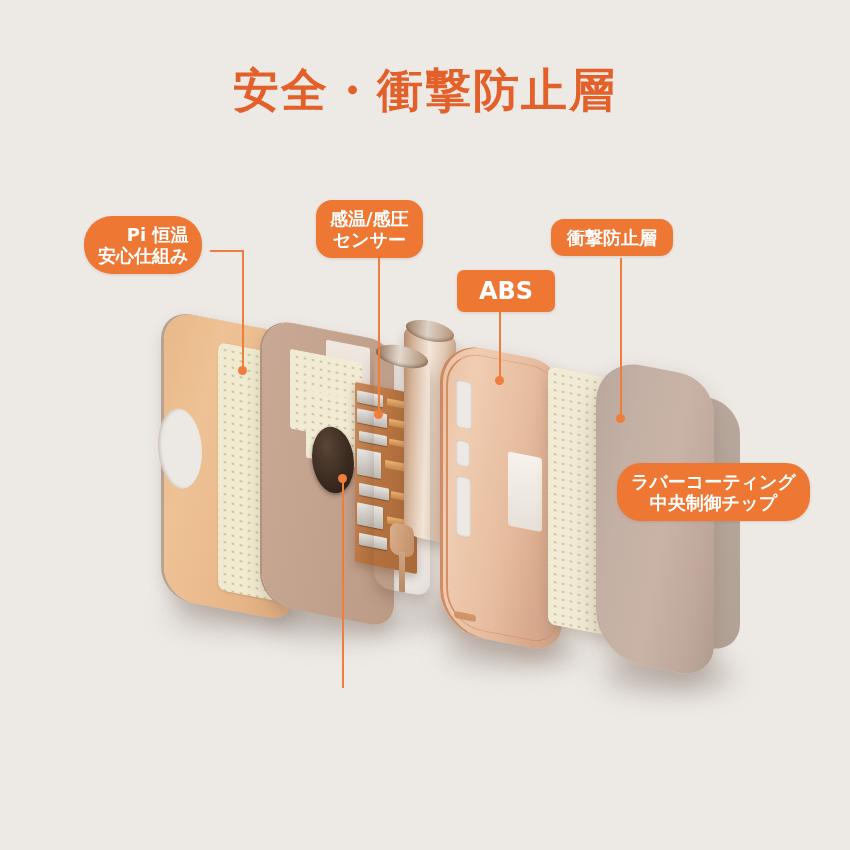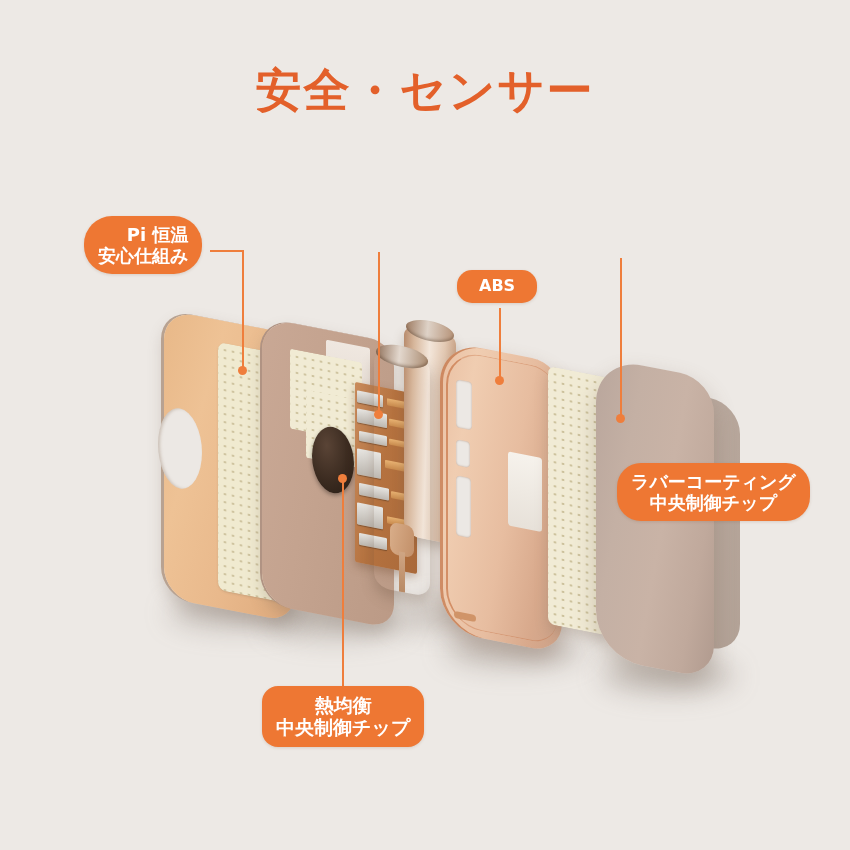--- a/index.html
+++ b/index.html
@@ -33,21 +33,21 @@
     padding:8px 14px;
     box-sizing:border-box;
     box-shadow:0 1px 3px rgba(120,80,50,.18);
     white-space:nowrap;
     z-index:40;
   }
   .label .ln{display:block;}
 
   #lbl-heating{left:84px;top:216px;font-size:18px;border-radius:28px;text-align:right;}
   #lbl-sensor {left:316px;top:200px;font-size:18px;border-radius:16px;}
-  #lbl-abs    {left:457px;top:270px;font-size:16px;border-radius:15px;padding:7px 22px;}
+  #lbl-abs    {left:457px;top:270px;font-size:24px;border-radius:7px;padding:7px 22px;}
   #lbl-shock  {left:551px;top:219px;font-size:18px;border-radius:13px;padding:8px 16px;}
   #lbl-rubber {left:617px;top:463px;font-size:18px;border-radius:24px;}
   #lbl-chip   {left:262px;top:686px;font-size:19px;border-radius:16px;}
 
   
   .lead{position:absolute;background:#ef7e3c;z-index:30;}
   .lead.v{width:2px;}
   .lead.h{height:2px;}
   .dot{position:absolute;width:9px;height:9px;border-radius:50%;background:#ef7e3c;z-index:31;}
 
@@ -236,21 +236,21 @@
     background:linear-gradient(100deg,#b3a094,#a89588);
     z-index:15;
     opacity:.85;
   }
 </style>
 </head>
 <body>
 
 <div id="stage">
 
-  <div class="title">安全・センサー</div>
+  <div class="title">安全・衝撃防止層</div>
 
   <div id="product">
 
     <div class="ground-shadow" style="left:168px;top:596px;width:140px;height:34px;"></div>
     <div class="ground-shadow" style="left:266px;top:606px;width:140px;height:34px;"></div>
     <div class="ground-shadow" style="left:392px;top:600px;width:110px;height:30px;"></div>
     <div class="ground-shadow" style="left:444px;top:632px;width:140px;height:36px;"></div>
     <div class="ground-shadow" style="left:600px;top:658px;width:136px;height:36px;"></div>
 
     <div class="plate" id="layer-heat">
@@ -320,29 +320,32 @@
   <div class="dot" style="left:616px;top:414px;"></div>
 
   <div class="lead v" style="left:342px;top:478px;height:210px;"></div>
   <div class="dot" style="left:338px;top:474px;"></div>
 
   <div class="label" id="lbl-heating">
     <span class="ln">Pi 恒温</span>
     <span class="ln">安心仕組み</span>
   </div>
 
+  <div class="label" id="lbl-sensor">
+    <span class="ln">感温/感圧</span>
+    <span class="ln">センサー</span>
+  </div>
 
   <div class="label" id="lbl-abs">
     <span class="ln">ABS</span>
   </div>
 
+  <div class="label" id="lbl-shock">
+    <span class="ln">衝撃防止層</span>
+  </div>
 
   <div class="label" id="lbl-rubber">
     <span class="ln">ラバーコーティング</span>
     <span class="ln">中央制御チップ</span>
   </div>
 
-  <div class="label" id="lbl-chip">
-    <span class="ln">熱均衡</span>
-    <span class="ln">中央制御チップ</span>
-  </div>
 
 </div>
 
 </body></html>

